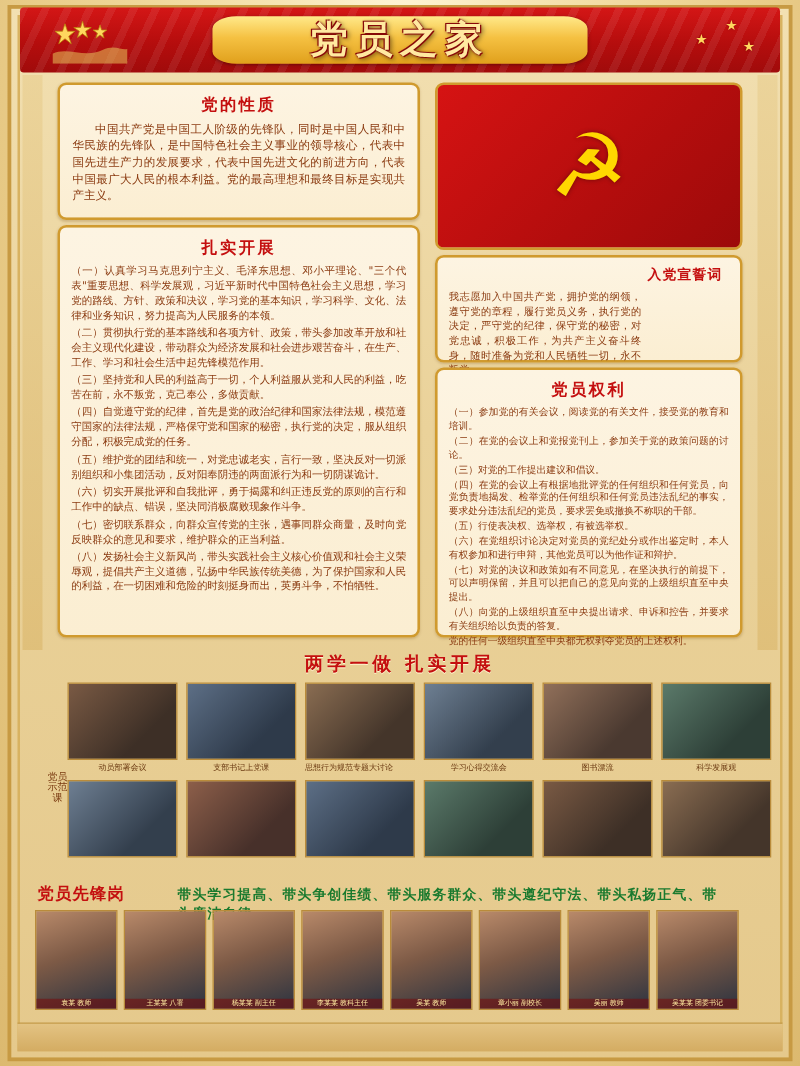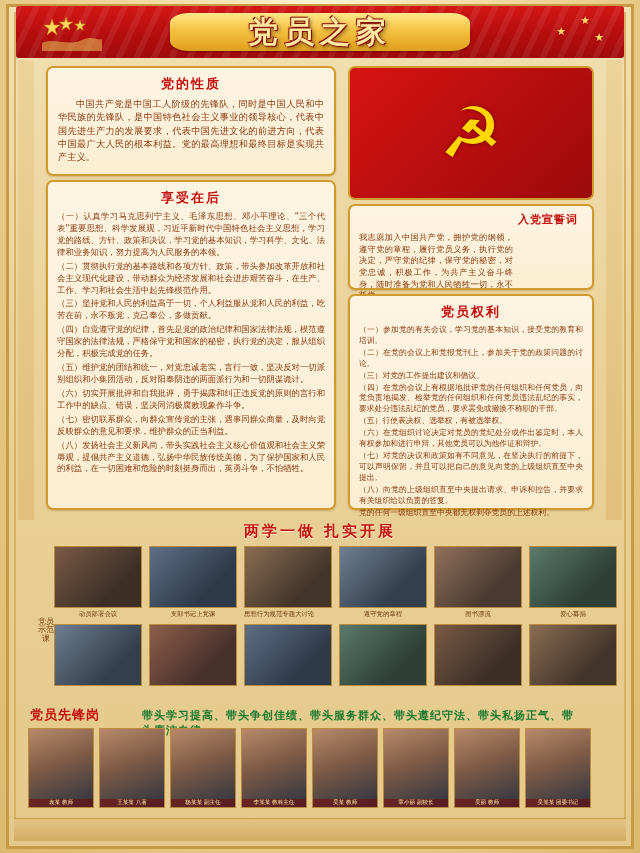--- a/index.html
+++ b/index.html
@@ -209,21 +209,21 @@
     <div class="star" style="right:58px;top:20px;">★</div>
     <div class="star" style="right:20px;top:26px;">★</div>
   </div>
 
   <div class="panel" id="p-nature">
     <div class="panel-title">党的性质</div>
     <div class="body-text">中国共产党是中国工人阶级的先锋队，同时是中国人民和中华民族的先锋队，是中国特色社会主义事业的领导核心，代表中国先进生产力的发展要求，代表中国先进文化的前进方向，代表中国最广大人民的根本利益。党的最高理想和最终目标是实现共产主义。</div>
   </div>
 
   <div class="panel" id="p-duty">
-    <div class="panel-title">享受在后</div>
+    <div class="panel-title">扎实开展</div>
     <div class="body-text">
       <div class="item">（一）认真学习马克思列宁主义、毛泽东思想、邓小平理论、"三个代表"重要思想、科学发展观，习近平新时代中国特色社会主义思想，学习党的路线、方针、政策和决议，学习党的基本知识，学习科学、文化、法律和业务知识，努力提高为人民服务的本领。</div>
       <div class="item">（二）贯彻执行党的基本路线和各项方针、政策，带头参加改革开放和社会主义现代化建设，带动群众为经济发展和社会进步艰苦奋斗，在生产、工作、学习和社会生活中起先锋模范作用。</div>
       <div class="item">（三）坚持党和人民的利益高于一切，个人利益服从党和人民的利益，吃苦在前，永不叛党，克己奉公，多做贡献。</div>
       <div class="item">（四）自觉遵守党的纪律，首先是党的政治纪律和国家法律法规，模范遵守国家的法律法规，严格保守党和国家的秘密，执行党的决定，服从组织分配，积极完成党的任务。</div>
       <div class="item">（五）维护党的团结和统一，对党忠诚老实，言行一致，坚决反对一切派别组织和小集团活动，反对阳奉阴违的两面派行为和一切阴谋诡计。</div>
       <div class="item">（六）切实开展批评和自我批评，勇于揭露和纠正违反党的原则的言行和工作中的缺点、错误，坚决同消极腐败现象作斗争。</div>
       <div class="item">（七）密切联系群众，向群众宣传党的主张，遇事同群众商量，及时向党反映群众的意见和要求，维护群众的正当利益。</div>
       <div class="item">（八）发扬社会主义新风尚，带头实践社会主义核心价值观和社会主义荣辱观，提倡共产主义道德，弘扬中华民族传统美德，为了保护国家和人民的利益，在一切困难和危险的时刻挺身而出，英勇斗争，不怕牺牲。</div>
     </div>
@@ -234,21 +234,21 @@
   </div>
 
   <div class="panel" id="p-oath">
     <div class="oath-head">入党宣誓词</div>
     <div class="body-text">我志愿加入中国共产党，拥护党的纲领，遵守党的章程，履行党员义务，执行党的决定，严守党的纪律，保守党的秘密，对党忠诚，积极工作，为共产主义奋斗终身，随时准备为党和人民牺牲一切，永不叛党。</div>
   </div>
 
   <div class="panel" id="p-rights">
     <div class="panel-title">党员权利</div>
     <div class="body-text">
-      <div class="item">（一）参加党的有关会议，学习党的基本知识，接受党的教育和培训。</div>
+      <div class="item">（一）参加党的有关会议，阅读党的有关文件，接受党的教育和培训。</div>
       <div class="item">（二）在党的会议上和党报党刊上，参加关于党的政策问题的讨论。</div>
       <div class="item">（三）对党的工作提出建议和倡议。</div>
       <div class="item">（四）在党的会议上有根据地批评党的任何组织和任何党员，向党负责地揭发、检举党的任何组织和任何党员违法乱纪的事实，要求处分违法乱纪的党员，要求罢免或撤换不称职的干部。</div>
       <div class="item">（五）行使表决权、选举权，有被选举权。</div>
       <div class="item">（六）在党组织讨论决定对党员的党纪处分或作出鉴定时，本人有权参加和进行申辩，其他党员可以为他作证和辩护。</div>
       <div class="item">（七）对党的决议和政策如有不同意见，在坚决执行的前提下，可以声明保留，并且可以把自己的意见向党的上级组织直至中央提出。</div>
       <div class="item">（八）向党的上级组织直至中央提出请求、申诉和控告，并要求有关组织给以负责的答复。</div>
       <div class="item">党的任何一级组织直至中央都无权剥夺党员的上述权利。</div>
     </div>
   </div>
@@ -275,23 +275,23 @@
         </div>
       <div class="photo g6">
           <span class="ph-label"></span>
         </div>
     </div>
 
     <div class="photo-row" style="top:88px;gap:7px;">
       <div style="width:88px;text-align:center;font-size:6.4px;color:#6b3a12;">动员部署会议</div>
       <div style="width:88px;text-align:center;font-size:6.4px;color:#6b3a12;">支部书记上党课</div>
       <div style="width:88px;text-align:left;font-size:6.4px;color:#6b3a12;">思想行为规范专题大讨论</div>
-      <div style="width:88px;text-align:center;font-size:6.4px;color:#6b3a12;">遵守党的章程</div>
+      <div style="width:88px;text-align:center;font-size:6.4px;color:#6b3a12;">学习心得交流会</div>
       <div style="width:88px;text-align:center;font-size:6.4px;color:#6b3a12;">图书漂流</div>
-      <div style="width:88px;text-align:center;font-size:6.4px;color:#6b3a12;">爱心募捐</div>
+      <div style="width:88px;text-align:center;font-size:6.4px;color:#6b3a12;">科学发展观</div>
     </div>
 
     <div class="photo-row" style="top:102px;">
       <div class="photo g4"></div>
       <div class="photo g7"></div>
       <div class="photo g2"></div>
       <div class="photo g6"></div>
       <div class="photo g1"></div>
       <div class="photo g3"></div>
     </div>

